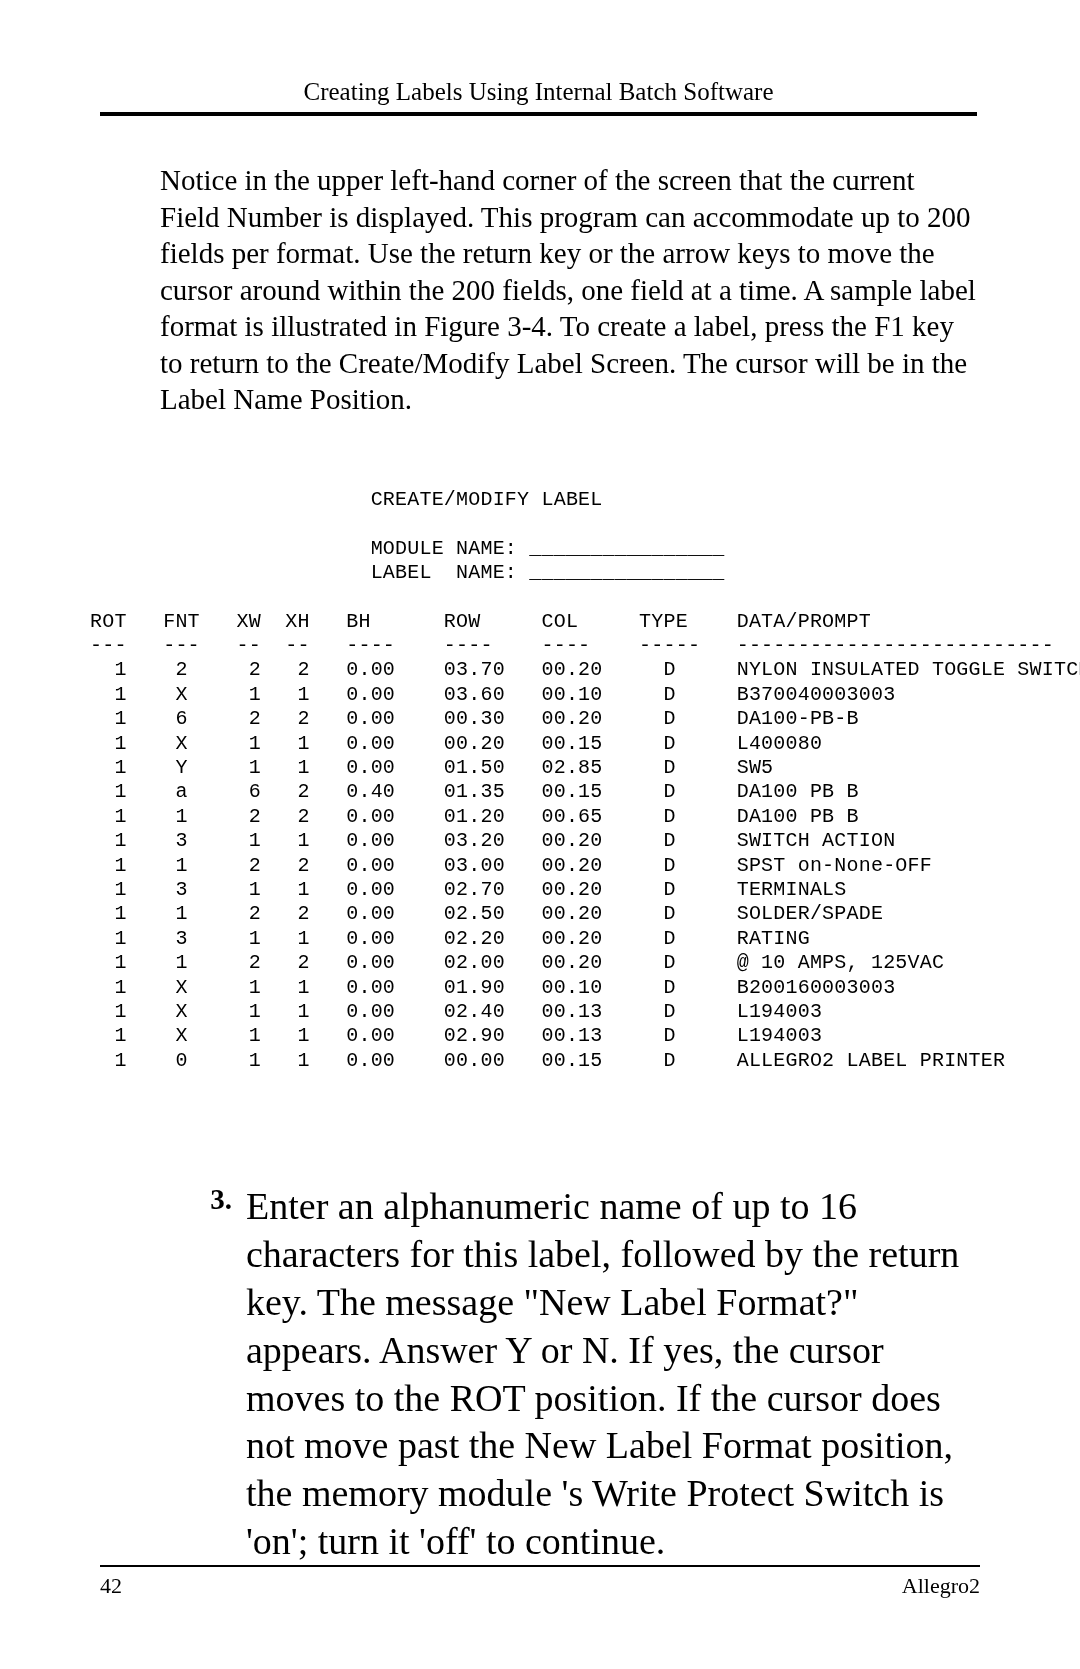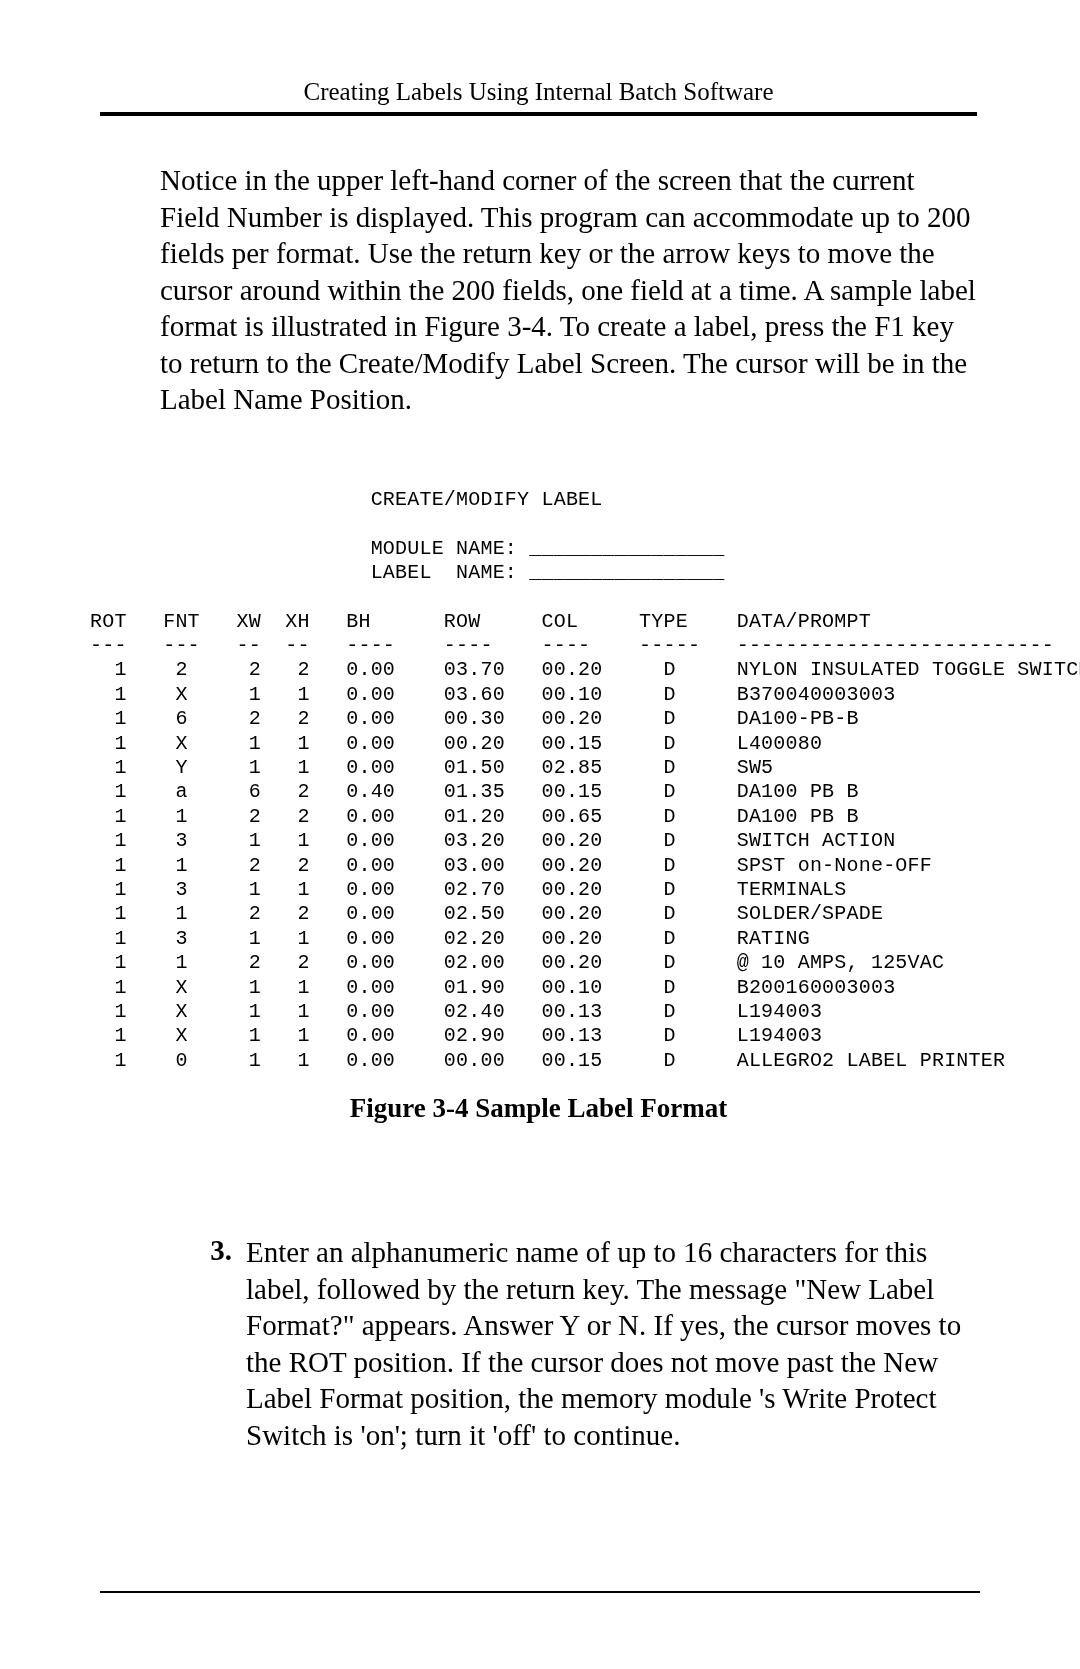--- a/index.html
+++ b/index.html
@@ -56,21 +56,21 @@
   }
   .step-num {
     font-weight: bold;
     font-size: 29px;
     width: 50px;
     flex: 0 0 50px;
     text-align: right;
     padding-right: 14px;
   }
   .step-text {
-    font-size: 29px;
+    font-size: 38px;
     line-height: 1.26;
   }
   .footer {
     position: absolute;
     left: 100px;
     right: 100px;
     bottom: 70px;
   }
   .foot-rule {
     border: none;
@@ -110,23 +110,26 @@
   1    1     2   2   0.00    03.00   00.20     D     SPST on-None-OFF
   1    3     1   1   0.00    02.70   00.20     D     TERMINALS
   1    1     2   2   0.00    02.50   00.20     D     SOLDER/SPADE
   1    3     1   1   0.00    02.20   00.20     D     RATING
   1    1     2   2   0.00    02.00   00.20     D     @ 10 AMPS, 125VAC
   1    X     1   1   0.00    01.90   00.10     D     B200160003003
   1    X     1   1   0.00    02.40   00.13     D     L194003
   1    X     1   1   0.00    02.90   00.13     D     L194003
   1    0     1   1   0.00    00.00   00.15     D     ALLEGRO2 LABEL PRINTER</div>
 
-  <div class="figure-caption">Figure 3-4  Sample Label Format</div>
 
   <div class="step-block">
     <div class="step-num">3.</div>
     <div class="step-text">Enter an alphanumeric name of up to 16 characters for this label, followed by the return  key. The message "New Label Format?" appears. Answer Y or N. If yes, the cursor moves to the ROT position. If the cursor does not move past the New Label Format position, the memory module 's Write Protect Switch is 'on'; turn it 'off' to continue.</div>
   </div>
 </div>
 
 <div class="footer">
   <hr class="foot-rule">
+  <div class="foot-row">
+    <span>42</span>
+    <span>Allegro2</span>
+  </div>
 </div>
 
 </body></html>

